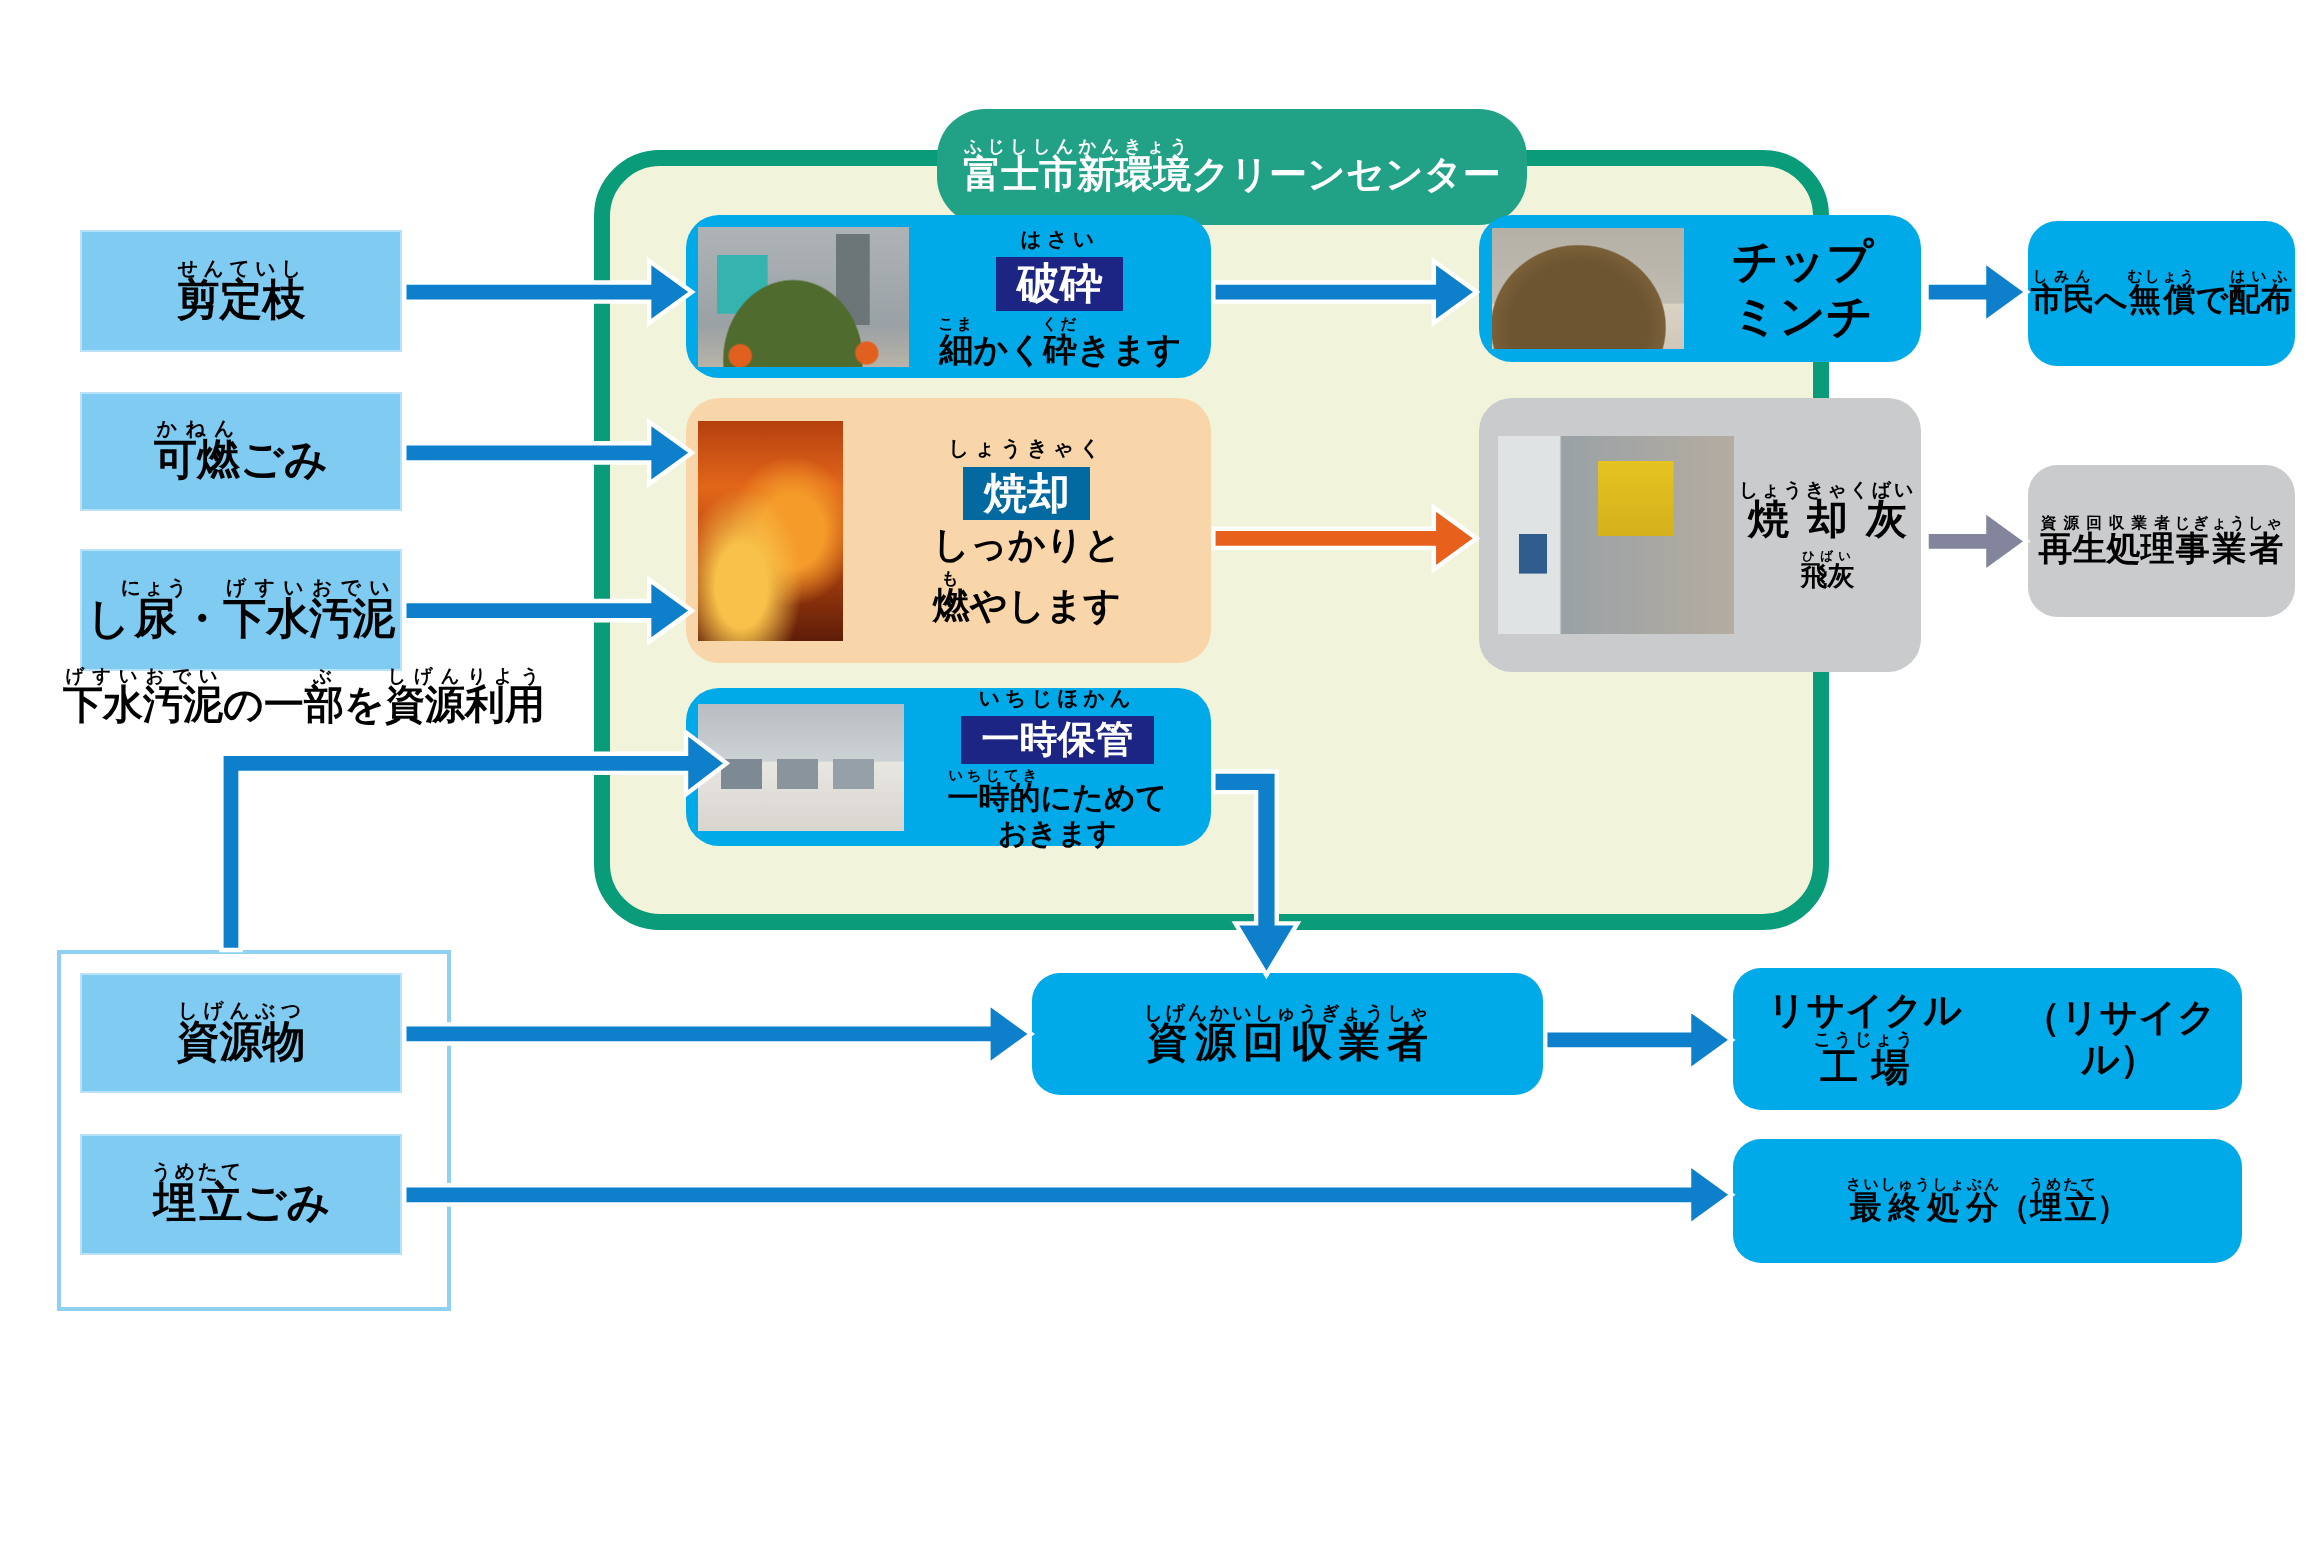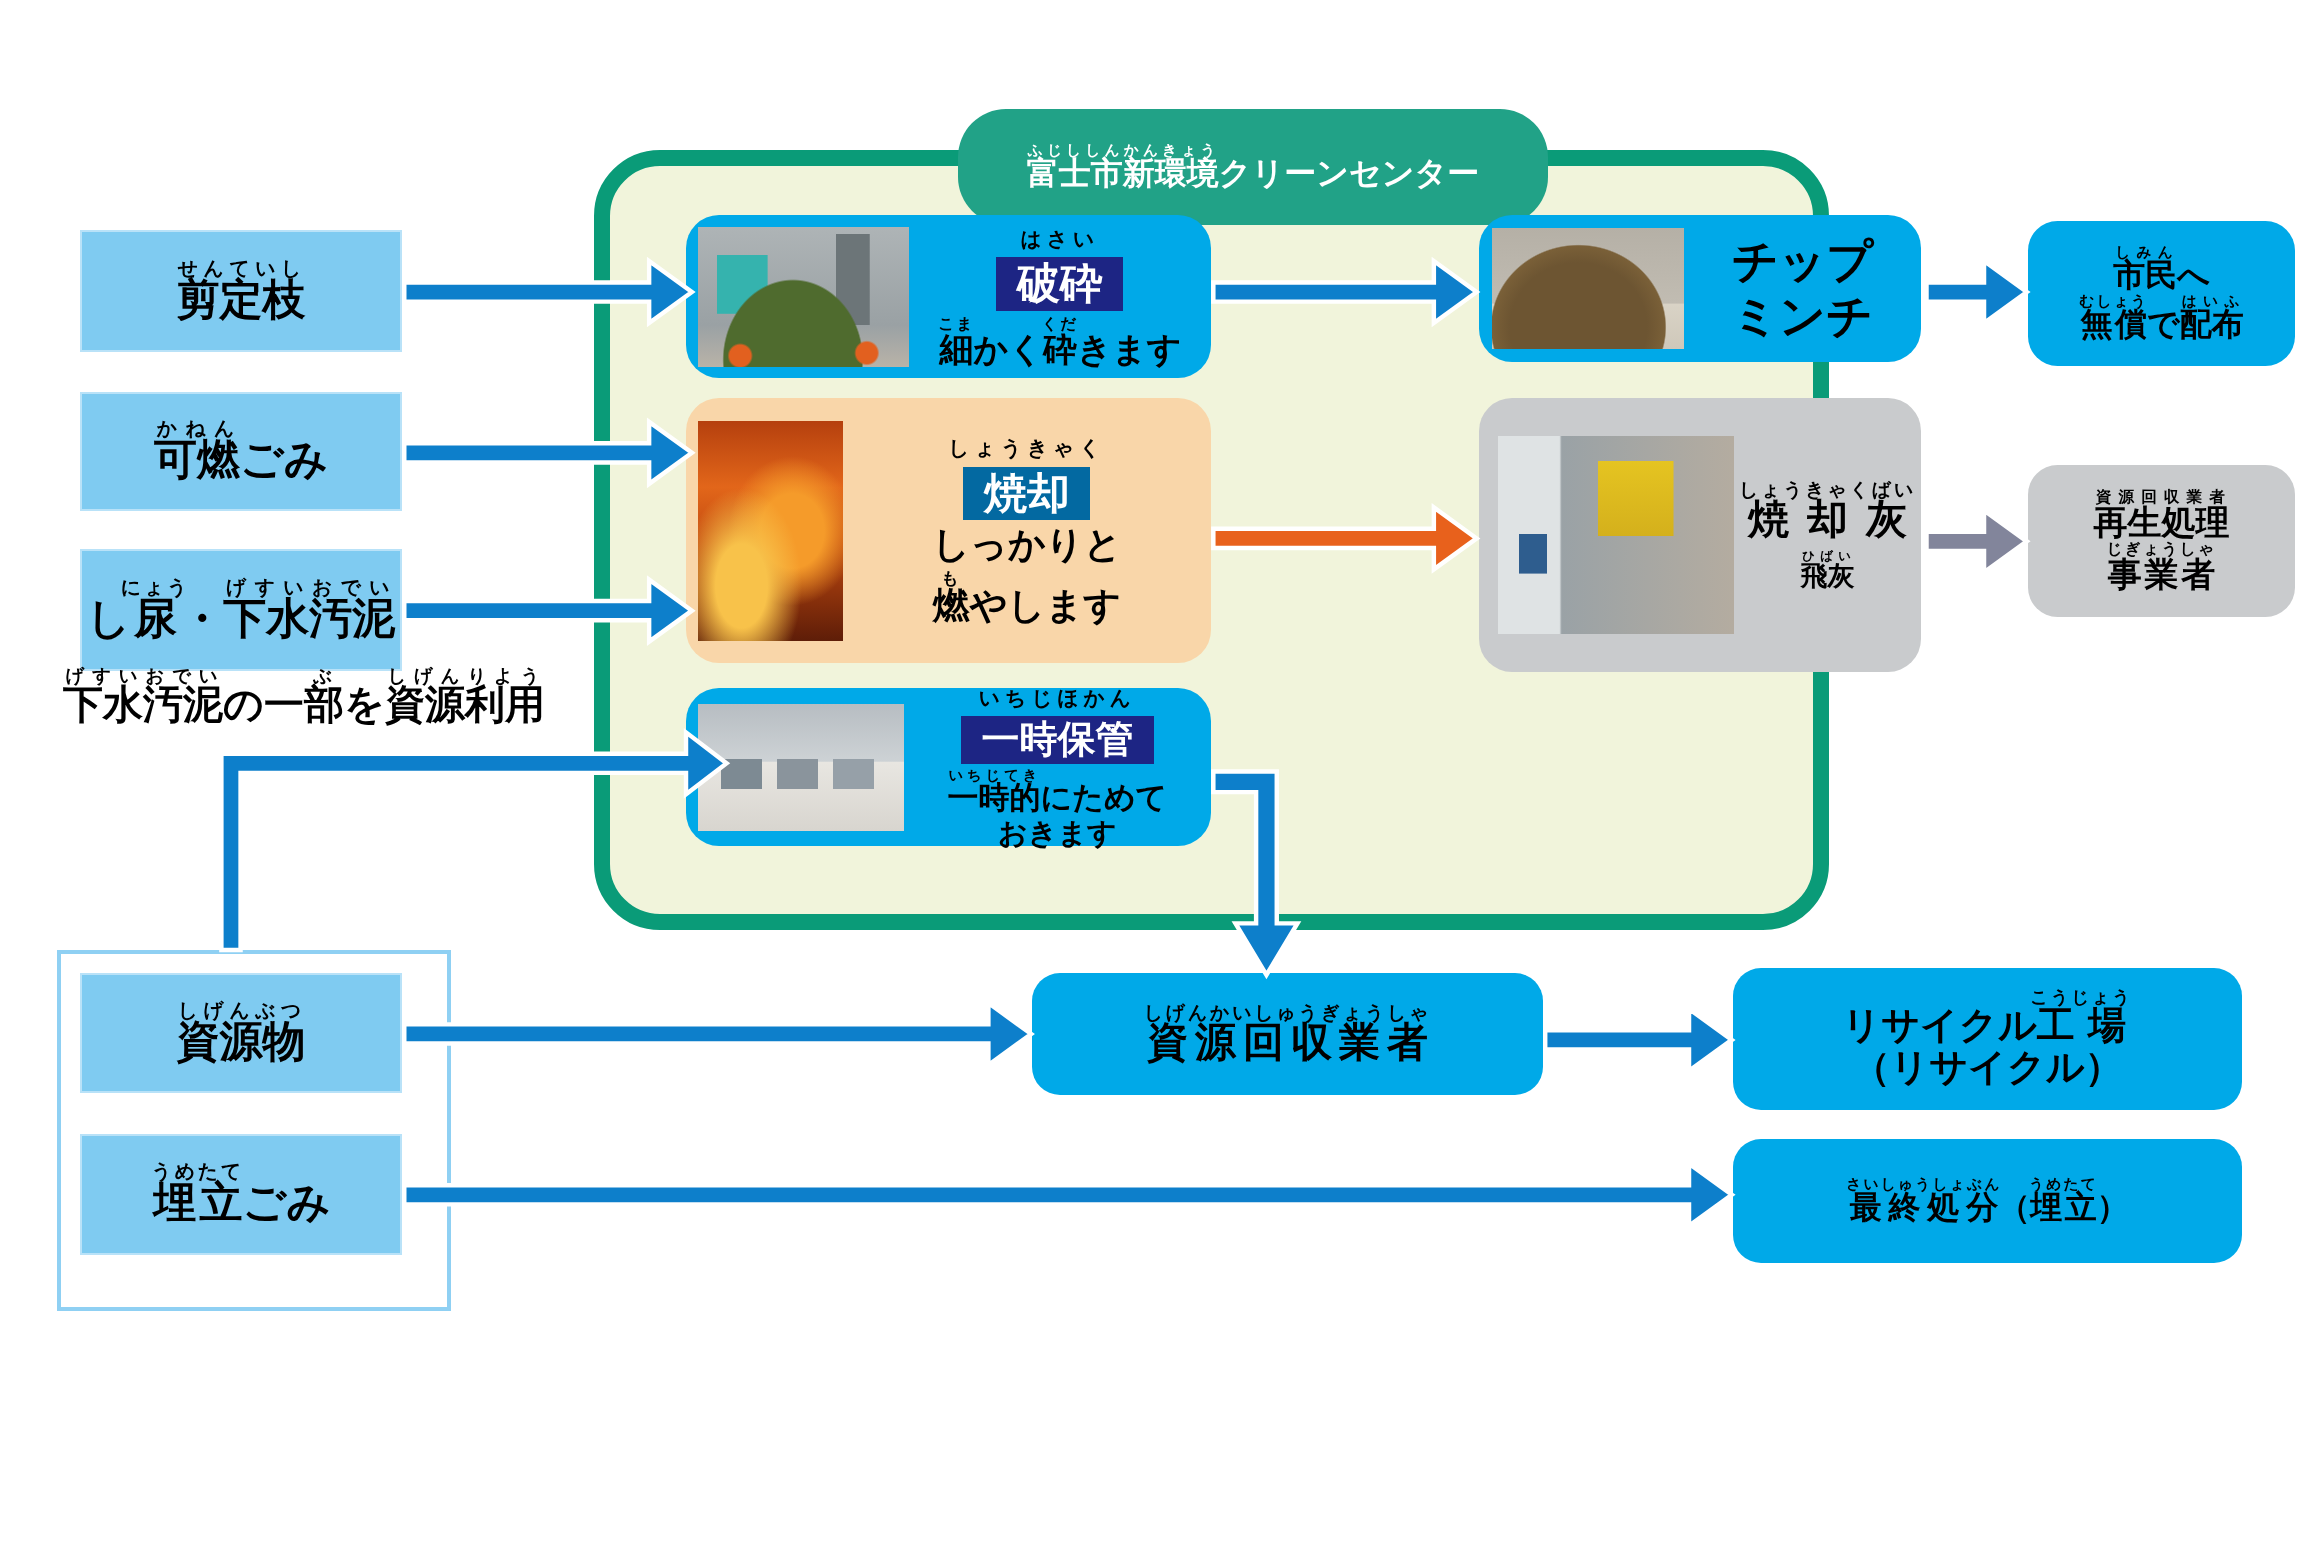--- a/index.html
+++ b/index.html
@@ -7,27 +7,27 @@
     position:relative;width:2319px;height:1565px;background:#fff;overflow:hidden;
     font-family:"DejaVu Sans","Liberation Sans",sans-serif;font-weight:bold;color:#000;
   }
   .abs{position:absolute;}
   
   .container-box{
     left:594px;top:150px;width:1235px;height:780px;
     background:#F1F4DB;border:16px solid #0A9B78;border-radius:66px;box-sizing:border-box;
   }
   .header-pill{
-    left:958px;top:109px;width:590px;height:116px;border-radius:48px;background:#21A287;
-    display:flex;align-items:center;justify-content:center;color:#fff;font-size:32px;
+    left:937px;top:109px;width:590px;height:116px;border-radius:48px;background:#21A287;
+    display:flex;align-items:center;justify-content:center;color:#fff;font-size:38px;
   }
   .header-pill rt{color:#fff;}
   
   .box{display:flex;align-items:center;justify-content:center;text-align:center;box-sizing:border-box;}
-  .col{flex-direction:column;}
+  .col{}
   .input{background:#7FCBF1;border:2.9px solid #B9E2F8;font-size:43px;}
   .cyan{background:#00A9E8;border-radius:33px;}
   .peach{background:#F9D6A9;border-radius:33px;}
   .grayb{background:#C9CBCD;border-radius:33px;}
   .group-box{border:4.4px solid #8FD0F3;background:#fff;}
   .line{line-height:1.1;}
   rt{font-size:.46em;font-weight:bold;letter-spacing:.15em;}
   .pcol{flex:1;display:flex;flex-direction:column;align-items:center;justify-content:center;gap:4.4px;}
   .tag-furi{font-size:20.6px;letter-spacing:.25em;}
   .chip{color:#fff;font-size:43px;line-height:1.25;padding:0 20.6px;}

